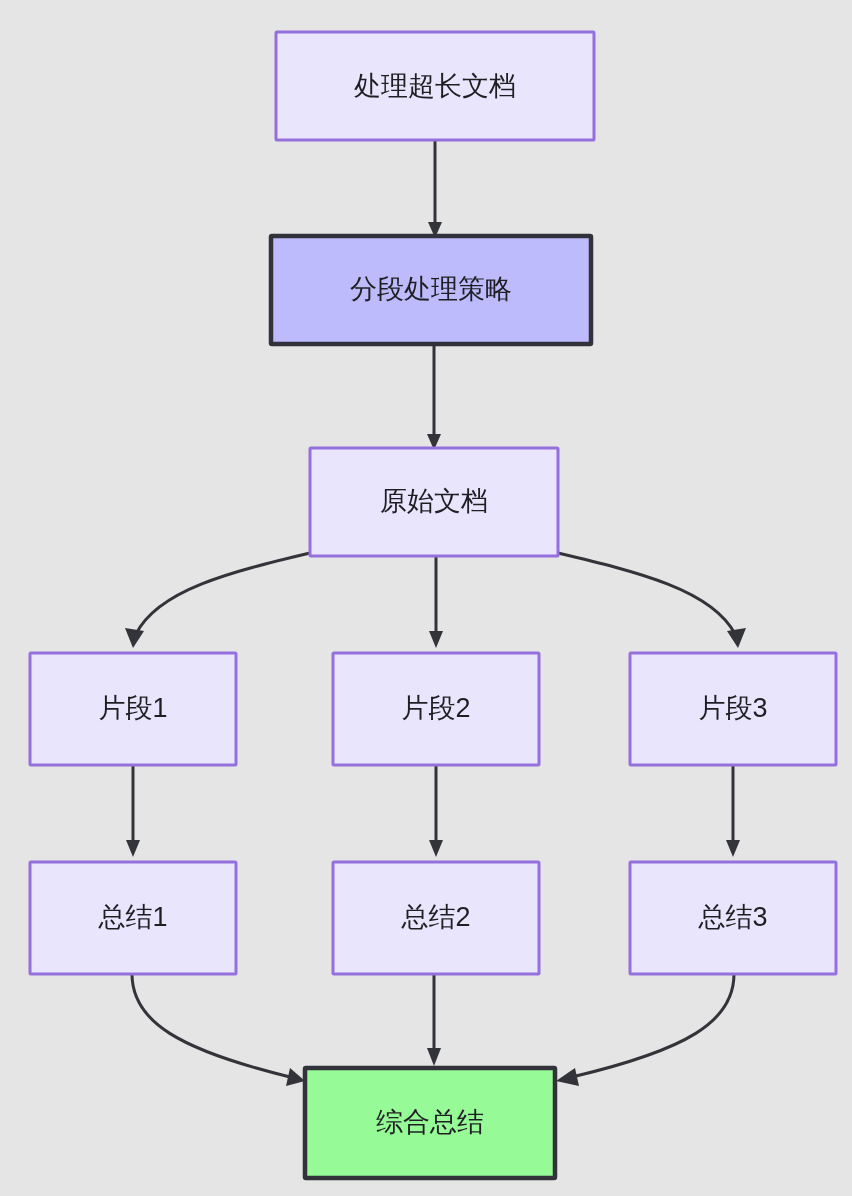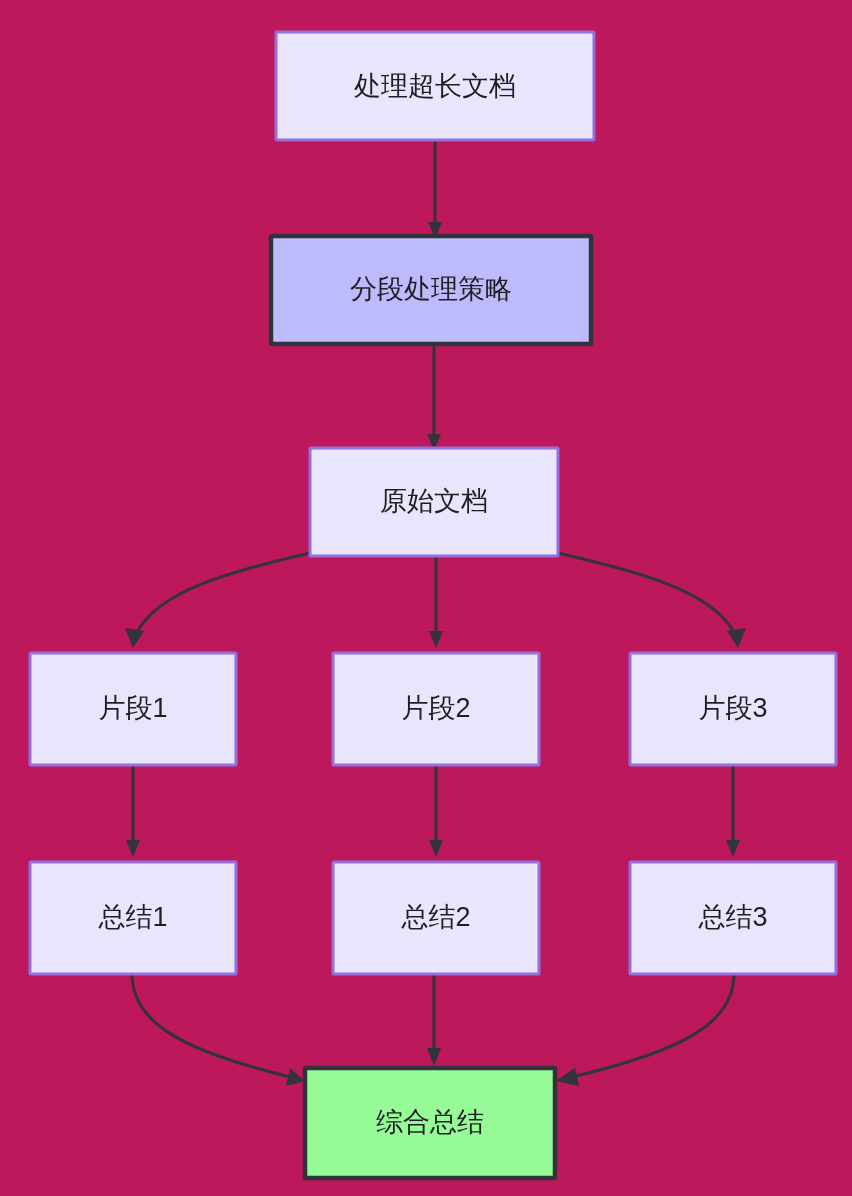--- a/index.html
+++ b/index.html
@@ -10,21 +10,21 @@
   body {
     width: 852px;
     height: 1196px;
     overflow: hidden;
     font-family: "Liberation Sans", "DejaVu Sans", sans-serif;
   }
   #flowchart-root {
     position: relative;
     width: 852px;
     height: 1196px;
-    background: #be185d;
+    background: #e5e5e5;
   }
   svg.diagram {
     display: block;
     width: 852px;
     height: 1196px;
   }
   .node-rect-light {
     fill: #e8e5fd;
     stroke: #9370db;
     stroke-width: 3;

